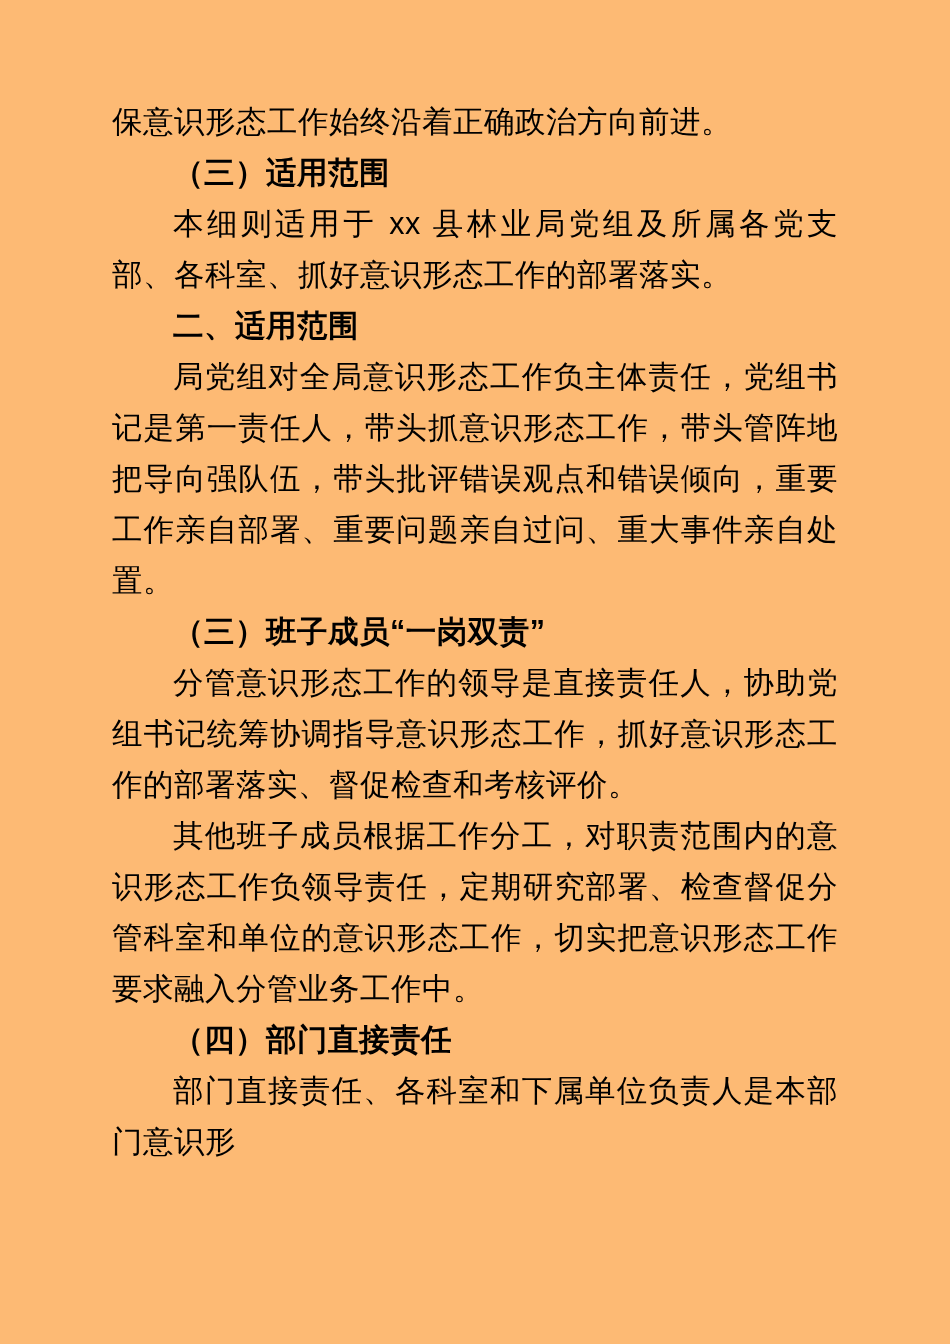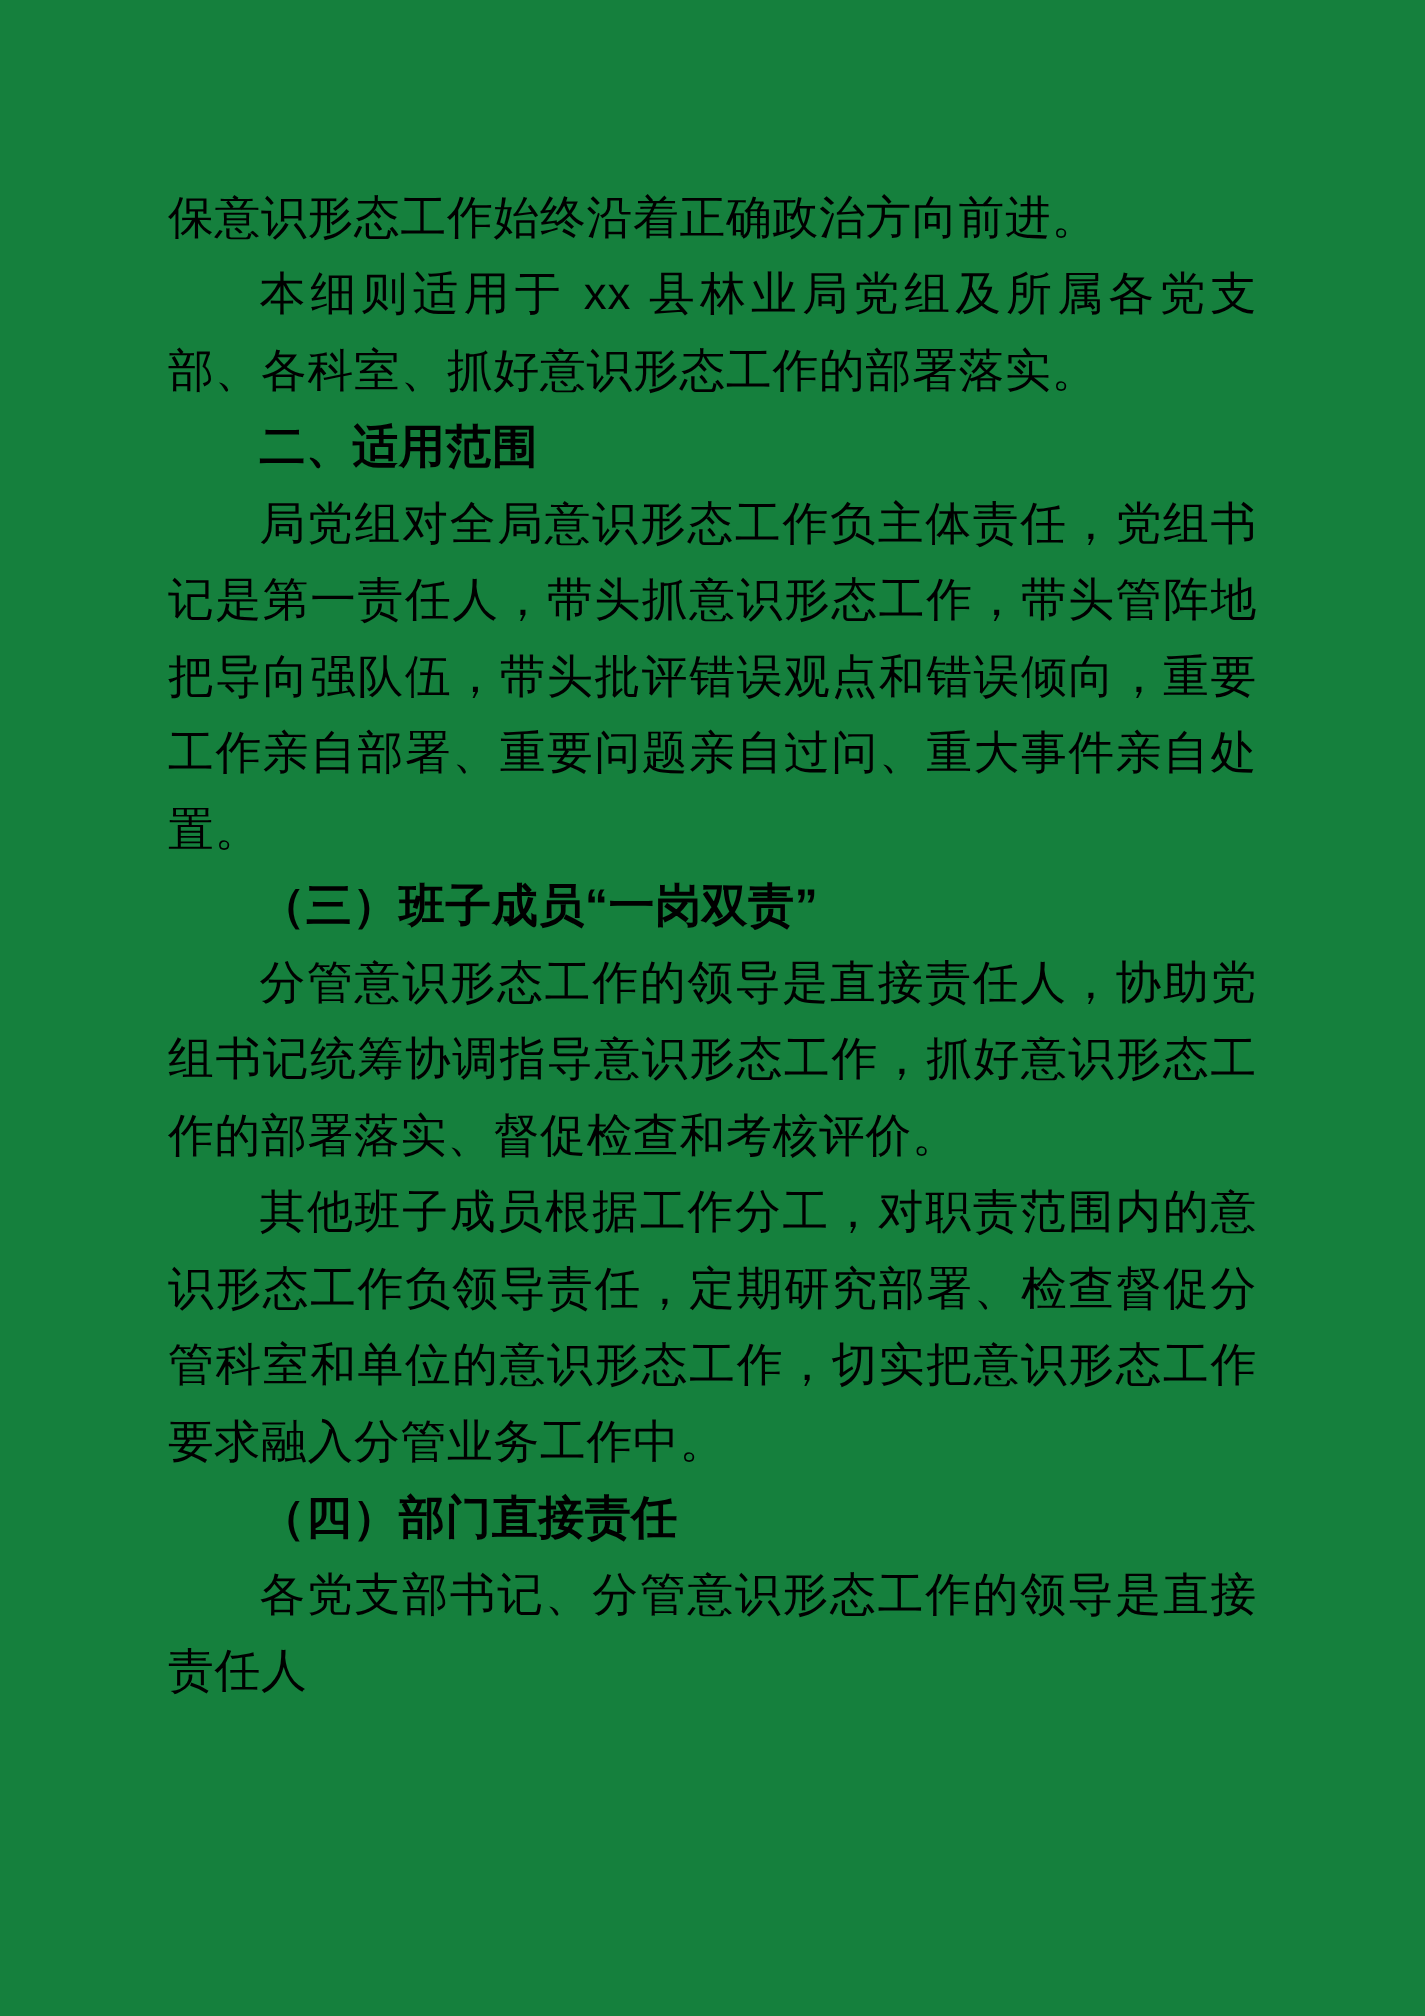--- a/index.html
+++ b/index.html
@@ -11,22 +11,22 @@
     width: 950px;
     height: 1344px;
     font-family: "Liberation Sans", "DejaVu Sans", sans-serif;
     color: #000000;
     overflow: hidden;
   }
   .page {
     box-sizing: border-box;
     width: 950px;
     height: 1344px;
-    padding: 120px 112px 40px 112px;
-    background: #15803d;
+    padding: 96px 112px 40px 112px;
+    background: #fdba74;
   }
   .doc-body {
     font-size: 30.5px;
     line-height: 51px;
     letter-spacing: 0.5px;
     text-align: justify;
     text-justify: inter-ideograph;
   }
   p.para {
     margin: 0;
@@ -41,22 +41,23 @@
   .heading {
     font-weight: bold;
   }
 </style>
 </head>
 <body>
 
 <div class="page">
   <div class="doc-body">
     <p class="cont">保意识形态工作始终沿着正确政治方向前进。</p>
+    <p class="para heading">（三）适用范围</p>
     <p class="para">本细则适用于 xx 县林业局党组及所属各党支部、各科室、抓好意识形态工作的部署落实。</p>
     <p class="para heading">二、适用范围</p>
     <p class="para">局党组对全局意识形态工作负主体责任，党组书记是第一责任人，带头抓意识形态工作，带头管阵地把导向强队伍，带头批评错误观点和错误倾向，重要工作亲自部署、重要问题亲自过问、重大事件亲自处置。</p>
     <p class="para heading">（三）班子成员“一岗双责”</p>
     <p class="para">分管意识形态工作的领导是直接责任人，协助党组书记统筹协调指导意识形态工作，抓好意识形态工作的部署落实、督促检查和考核评价。</p>
     <p class="para">其他班子成员根据工作分工，对职责范围内的意识形态工作负领导责任，定期研究部署、检查督促分管科室和单位的意识形态工作，切实把意识形态工作要求融入分管业务工作中。</p>
     <p class="para heading">（四）部门直接责任</p>
-    <p class="para">各党支部书记、分管意识形态工作的领导是直接责任人</p>
+    <p class="para">部门直接责任、各科室和下属单位负责人是本部门意识形</p>
   </div>
 </div>
 
 </body></html>

